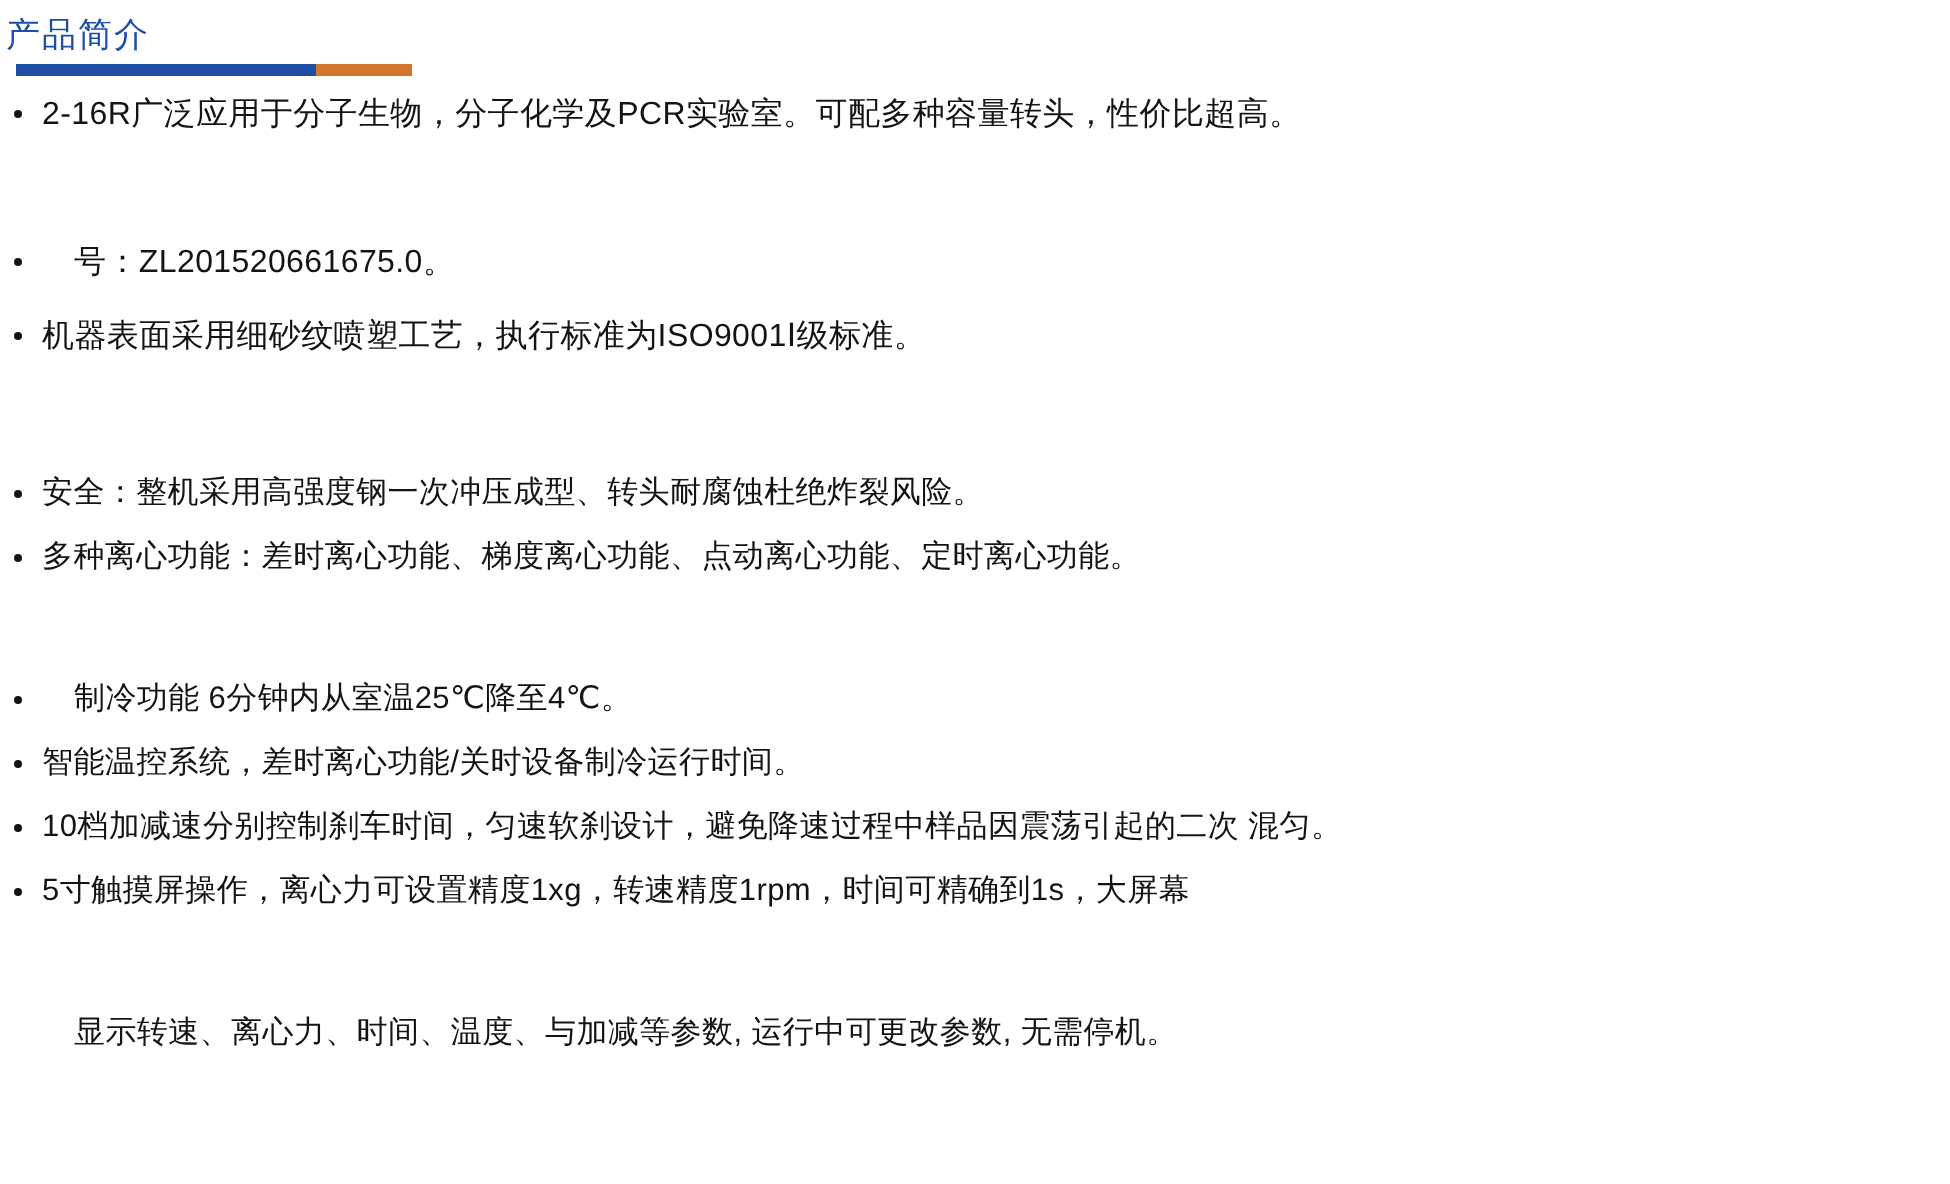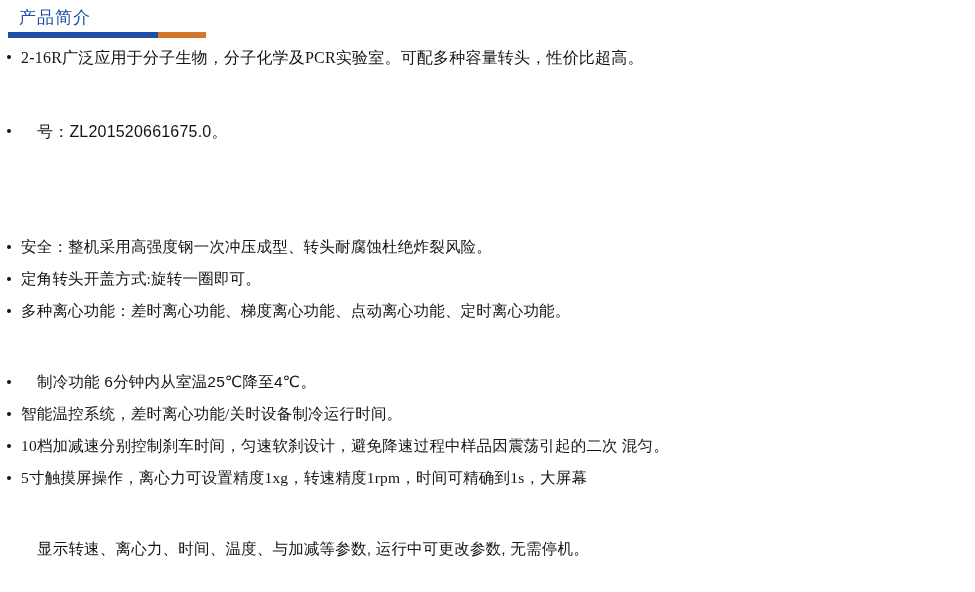--- a/index.html
+++ b/index.html
@@ -26,21 +26,21 @@
     position: absolute;
     left: 0;
     width: 975px;
   }
   .section-head {
     position: relative;
     height: 34px;
   }
   .section-title {
     position: absolute;
-    left: 19px;
+    left: 3px;
     top: 0px;
     font-size: 17px;
     font-weight: normal;
     color: #1f4fa5;
     letter-spacing: 1px;
     white-space: nowrap;
   }
   .rule {
     position: absolute;
     left: 8px;
@@ -78,21 +78,20 @@
     left: 7px;
     top: 12px;
     width: 4px;
     height: 4px;
     border-radius: 50%;
     background: #141414;
   }
   ul.bullets li .txt {
     display: block;
     text-indent: 0;
-    font-family: Liberation Serif, serif;
   }
   ul.bullets li .cont {
     display: block;
     padding-left: 16px;
     margin-top: 44px;
   }
 
   
   #intro-list { margin-top: 3px; }
   #intro-list li { line-height: 30px; font-size: 16px; }
@@ -118,32 +117,32 @@
     </div>
     <ul class="bullets" id="intro-list">
       <li>
         <span class="dot"></span>
         <span class="txt">2-16R广泛应用于分子生物，分子化学及PCR实验室。可配多种容量转头，性价比超高。</span>
       </li>
       <li>
         <span class="dot"></span>
         <span class="cont">号：ZL201520661675.0。</span>
       </li>
+      <li>
+        <span class="dot"></span>
+        <span class="txt">机器表面采用细砂纹喷塑工艺，执行标准为ISO9001Ⅰ级标准。</span>
+      </li>
     </ul>
   </div>
 
   <div class="section sec-feature">
     <ul class="bullets" id="feature-list">
       <li>
         <span class="dot"></span>
         <span class="txt">安全：整机采用高强度钢一次冲压成型、转头耐腐蚀杜绝炸裂风险。</span>
-      </li>
-      <li>
-        <span class="dot"></span>
-        <span class="txt">定角转头开盖方式:旋转一圈即可。</span>
       </li>
       <li>
         <span class="dot"></span>
         <span class="txt">多种离心功能：差时离心功能、梯度离心功能、点动离心功能、定时离心功能。</span>
       </li>
       <li>
         <span class="dot"></span>
         <span class="cont">制冷功能 6分钟内从室温25℃降至4℃。</span>
       </li>
       <li>

